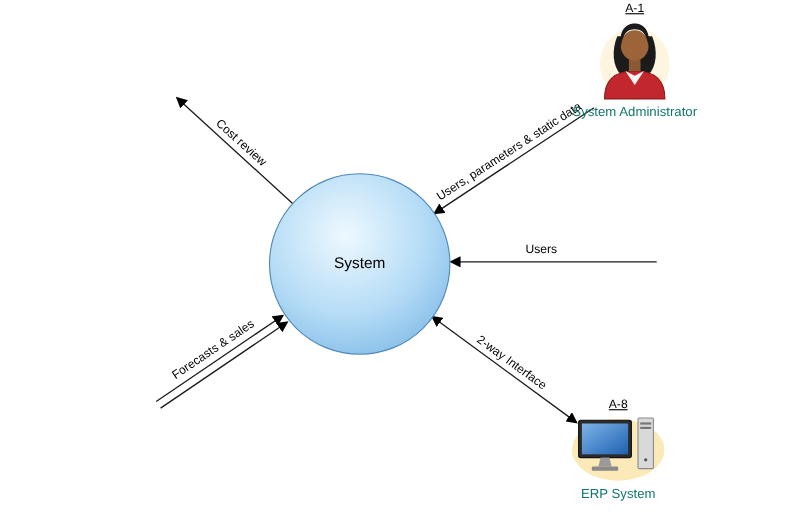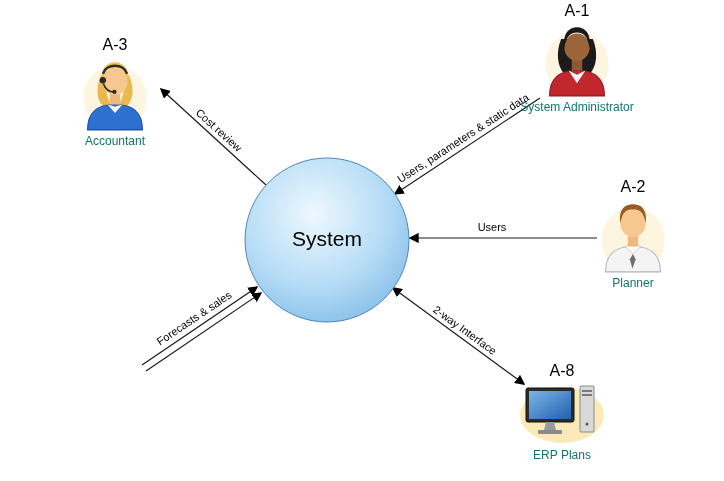--- a/index.html
+++ b/index.html
@@ -5,30 +5,30 @@
   * { margin:0; padding:0; box-sizing:border-box; }
   html,body { background:#ffffff; }
   .canvas {
     position:relative; width:724px; height:481px; background:#ffffff;
     font-family:"Liberation Sans", sans-serif; overflow:hidden;
   }
   .layer { position:absolute; left:0; top:0; }
   .layer line { stroke:#1a1a1a; stroke-width:1.2; }
   .system-title {
     position:absolute; transform:translate(-50%,-50%);
-    font-size:21px; color:#000;
+    font-size:14px; color:#000;
   }
   .flow-label {
     position:absolute; transform:translate(-50%,-50%) rotate(var(--r,0deg));
     font-size:11px; color:#000; white-space:nowrap;
   }
   .actor {
     position:absolute; width:130px; display:flex; flex-direction:column; align-items:center;
   }
-  .actor-id { font-size:16px; color:#000; margin-bottom:2px; }
+  .actor-id { font-size:11px; color:#000; margin-bottom:2px;text-decoration:underline; }
   .actor-name { font-size:12px; color:#0f766e; margin-top:2px; white-space:nowrap; }
   .icon { display:block; }
 </style>
 </head>
 <body>
 
 <div class="canvas">
 
   <svg class="layer" width="724" height="481" viewBox="0 0 724 481">
     <defs>
@@ -53,66 +53,35 @@
   </svg>
 
   <div class="system-title" style="left:327px; top:239px;">System</div>
 
   <div class="flow-label" style="left:463px; top:138px; --r:-33deg;">Users, parameters &amp; static data</div>
   <div class="flow-label" style="left:492px; top:227px;">Users</div>
   <div class="flow-label" style="left:219px; top:130px; --r:42deg;">Cost review</div>
   <div class="flow-label" style="left:194px; top:318px; --r:-34deg;">Forecasts &amp; sales</div>
   <div class="flow-label" style="left:465px; top:330px; --r:36deg;">2-way Interface</div>
 
-  <div class="actor" style="left:50px; top:36px;">
-    <div class="actor-id">A-3</div>
-    <svg class="icon" viewBox="0 0 64 72" width="68" height="76">
-      <ellipse cx="32" cy="40" rx="30" ry="31" fill="#fdf5e0"></ellipse>
-      <path d="M19 18 C14 28 14 40 20 47 L29 47 C23 38 22 26 24 18 Z" fill="#e9b94d"></path>
-      <path d="M45 18 C50 28 50 40 44 47 L35 47 C41 38 42 26 40 18 Z" fill="#e9b94d"></path>
-      <path d="M6 70 C6 52 16 46 32 46 C48 46 58 52 58 70 Z" fill="#2f6fd0" stroke="#1d4e9e"></path>
-      <path d="M25 46 L32 54 L39 46 L32 48 Z" fill="#ffffff"></path>
-      <path d="M27 36 h10 v10 h-10 z" fill="#edb97e"></path>
-      <ellipse cx="32" cy="24" rx="12" ry="13" fill="#f6c88f"></ellipse>
-      <path d="M20 25 C18 10 26 6 32 6 C38 6 46 10 44 25 C42 14 38 11 32 11 C26 11 22 14 20 25 Z" fill="#f0c253"></path>
-      <path d="M21 16 C24 7 40 7 43 16" fill="none" stroke="#2b2b2b" stroke-width="2.4" stroke-linecap="round"></path>
-      <circle cx="20.5" cy="23" r="3" fill="#2b2b2b"></circle>
-      <path d="M21 26 C23 32 27 34 31 34" fill="none" stroke="#2b2b2b" stroke-width="1.6"></path>
-      <circle cx="31.5" cy="34" r="2" fill="#2b2b2b"></circle>
-    </svg>
-    <div class="actor-name">Accountant</div>
-  </div>
 
   <div class="actor" style="left:512px; top:2px;">
     <div class="actor-id">A-1</div>
     <svg class="icon" viewBox="0 0 64 72" width="68" height="76">
       <ellipse cx="32" cy="40" rx="30" ry="31" fill="#fdf5e0"></ellipse>
       <path d="M17 16 C12 28 13 42 20 49 L44 49 C51 42 52 28 47 16 Z" fill="#1b1b1b"></path>
       <path d="M6 70 C6 52 16 46 32 46 C48 46 58 52 58 70 Z" fill="#c1272d" stroke="#8e1b1f"></path>
       <path d="M24 46 L32 58 L40 46 L32 50 Z" fill="#f5f5f5"></path>
       <path d="M27 36 h10 v10 h-10 z" fill="#8a5a35"></path>
       <ellipse cx="32" cy="24" rx="12" ry="13" fill="#9c6539"></ellipse>
       <path d="M20 25 C18 9 26 5 32 5 C38 5 46 9 44 25 C42 13 38 10 32 10 C26 10 22 13 20 25 Z" fill="#1b1b1b"></path>
     </svg>
     <div class="actor-name">System Administrator</div>
   </div>
 
-  <div class="actor" style="left:568px; top:178px;">
-    <div class="actor-id">A-2</div>
-    <svg class="icon" viewBox="0 0 64 72" width="68" height="76">
-      <ellipse cx="32" cy="40" rx="30" ry="31" fill="#fdf5e0"></ellipse>
-      <path d="M6 70 C6 52 16 46 32 46 C48 46 58 52 58 70 Z" fill="#f4f4f4" stroke="#b5b5b5"></path>
-      <path d="M25 46 L32 53 L39 46 L36 44 L28 44 Z" fill="#ffffff" stroke="#c9c9c9" stroke-width="0.8"></path>
-      <path d="M32 53 L29 58 L31.5 67 L34.5 58 Z" fill="#6b6f76"></path>
-      <path d="M27 36 h10 v10 h-10 z" fill="#edb97e"></path>
-      <ellipse cx="32" cy="24" rx="12" ry="13" fill="#f6c88f"></ellipse>
-      <path d="M20 24 C18 9 26 6 32 6 C38 6 46 9 44 24 C42 13 38 11 32 11 C26 11 22 13 20 24 Z" fill="#9a5b22"></path>
-    </svg>
-    <div class="actor-name">Planner</div>
-  </div>
 
 
   <div class="actor" style="left:497px; top:362px;">
     <div class="actor-id">A-8</div>
     <svg class="icon" viewBox="0 0 88 64" width="88" height="64">
       <defs>
         <linearGradient id="screenGrad" x1="0" y1="0" x2="1" y2="1">
           <stop offset="0%" stop-color="#7fb3e8"></stop>
           <stop offset="100%" stop-color="#1e62b0"></stop>
         </linearGradient>
@@ -120,16 +89,16 @@
       <ellipse cx="44" cy="33" rx="42" ry="28" fill="#fbe9b8"></ellipse>
       <rect x="62" y="4" width="14" height="46" rx="1" fill="#d9d9d9" stroke="#8a8a8a"></rect>
       <rect x="64" y="8" width="10" height="2" fill="#777"></rect>
       <rect x="64" y="12" width="10" height="2" fill="#777"></rect>
       <circle cx="69" cy="42" r="1.5" fill="#555"></circle>
       <rect x="8" y="6" width="48" height="34" rx="2" fill="#2b2b2b" stroke="#111"></rect>
       <rect x="11" y="9" width="42" height="28" fill="url(#screenGrad)"></rect>
       <path d="M28 40 L36 40 L38 48 L26 48 Z" fill="#9a9a9a"></path>
       <rect x="20" y="48" width="24" height="4" rx="1" fill="#8a8a8a"></rect>
     </svg>
-    <div class="actor-name">ERP Plans</div>
+    <div class="actor-name">ERP System</div>
   </div>
 
 </div>
 
 </body></html>

